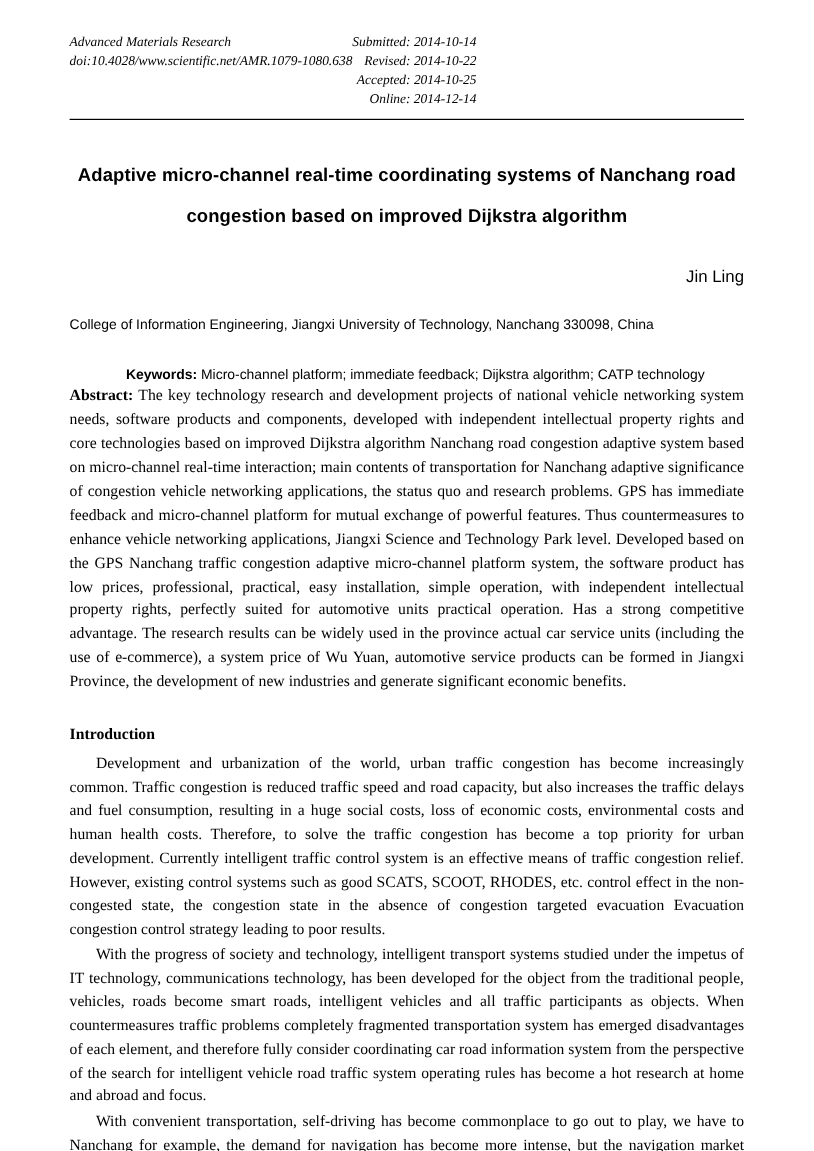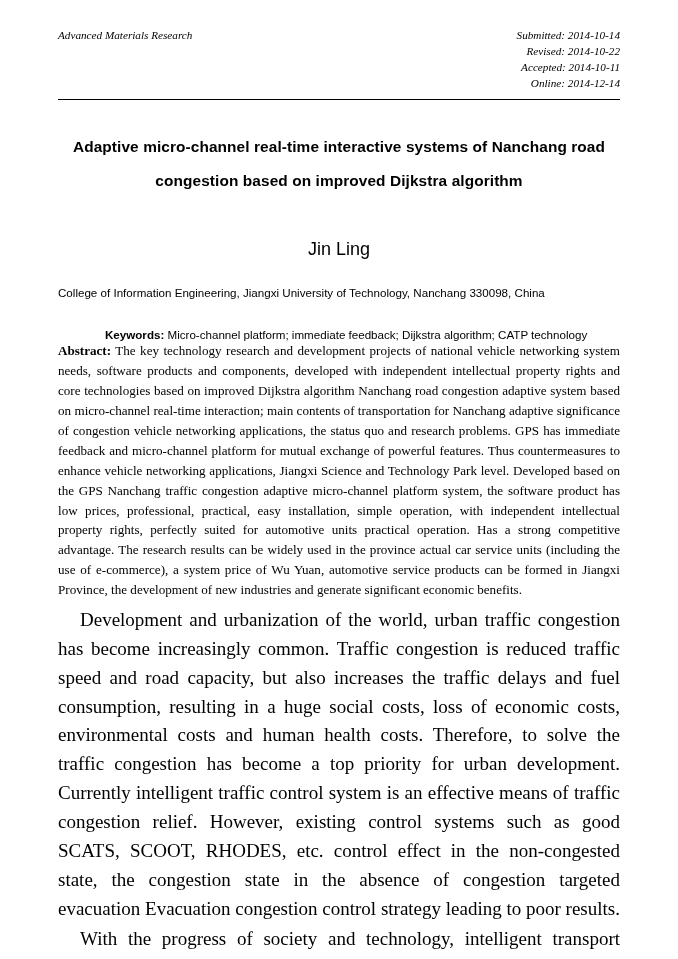--- a/index.html
+++ b/index.html
@@ -18,21 +18,20 @@
     min-height: 959px;
     box-sizing: border-box;
     padding: 28px 58px 20px 58px;
     background: #ffffff;
     position: relative;
   }
 
   
   .header {
     display: flex;
-    justify-content: space-between;
     align-items: flex-start;
     font-style: italic;
     font-size: 11.2px;
     line-height: 1.42;
   }
   .header-left {
     text-align: left;
   }
   .header-right {
     text-align: right;
@@ -49,24 +48,24 @@
     margin-top: 30px;
     text-align: center;
     font-family: "Liberation Sans", sans-serif;
     font-size: 15.4px;
     font-weight: bold;
     line-height: 2.2;
     letter-spacing: 0.1px;
   }
 
   .authors {
-    margin-top: 42px;
-    text-align: center;
+    margin-top: 25px;
+    text-align: right;
     font-family: "Liberation Sans", sans-serif;
-    font-size: 18px;
+    font-size: 14px;
     font-weight: normal;
   }
 
   .affiliation {
     margin-top: 26px;
     text-align: left;
     font-family: "Liberation Sans", sans-serif;
     font-size: 11.6px;
   }
 
@@ -93,63 +92,65 @@
 
   .section-head {
     margin-top: 26px;
     font-size: 13.1px;
     font-weight: bold;
     text-align: left;
   }
 
   .para {
     margin-top: 1px;
-    font-size: 19px;
+    font-size: 13px;
     line-height: 1.52;
     text-align: justify;
     text-justify: inter-word;
     text-indent: 22px;
   }
   .para.first {
     margin-top: 6px;
   }
 </style>
 </head>
 <body>
 
 <div class="page">
 
   <div class="header">
     <div class="header-left">
       <div>Advanced Materials Research</div>
+      <div>doi:10.4028/www.scientific.net/AMR.1079-1080.638</div>
     </div>
     <div class="header-right">
       <div>Submitted: 2014-10-14</div>
       <div>Revised: 2014-10-22</div>
-      <div>Accepted: 2014-10-11</div>
+      <div>Accepted: 2014-10-25</div>
       <div>Online: 2014-12-14</div>
     </div>
   </div>
   <hr class="header-rule">
 
   <div class="title">
-    <div>Adaptive micro-channel real-time interactive systems of Nanchang road</div>
+    <div>Adaptive micro-channel real-time coordinating systems of Nanchang road</div>
     <div>congestion based on improved Dijkstra algorithm</div>
   </div>
 
   <div class="authors">Jin Ling</div>
 
   <div class="affiliation">College of Information Engineering, Jiangxi University of Technology, Nanchang 330098, China</div>
 
   <div class="keywords">
     <span class="lbl">Keywords:</span><span> Micro-channel platform; immediate feedback; Dijkstra algorithm; CATP technology</span>
   </div>
 
   <div class="abstract">
     <span class="lbl">Abstract:</span><span> The key technology research and development projects of national vehicle networking system needs, software products and components, developed with independent intellectual property rights and core technologies based on improved Dijkstra algorithm Nanchang road congestion adaptive system based on micro-channel real-time interaction; main contents of transportation for Nanchang adaptive significance of congestion vehicle networking applications, the status quo and research problems. GPS has immediate feedback and micro-channel platform for mutual exchange of powerful features. Thus countermeasures to enhance vehicle networking applications, Jiangxi Science and Technology Park level. Developed based on the GPS Nanchang traffic congestion adaptive micro-channel platform system, the software product has low prices, professional, practical, easy installation, simple operation, with independent intellectual property rights, perfectly suited for automotive units practical operation. Has a strong competitive advantage. The research results can be widely used in the province actual car service units (including the use of e-commerce), a system price of Wu Yuan, automotive service products can be formed in Jiangxi Province, the development of new industries and generate significant economic benefits.</span>
   </div>
 
+  <div class="section-head">Introduction</div>
 
   <div class="para first">Development and urbanization of the world, urban traffic congestion has become increasingly common. Traffic congestion is reduced traffic speed and road capacity, but also increases the traffic delays and fuel consumption, resulting in a huge social costs, loss of economic costs, environmental costs and human health costs. Therefore, to solve the traffic congestion has become a top priority for urban development. Currently intelligent traffic control system is an effective means of traffic congestion relief. However, existing control systems such as good SCATS, SCOOT, RHODES, etc. control effect in the non-congested state, the congestion state in the absence of congestion targeted evacuation Evacuation congestion control strategy leading to poor results.</div>
   <div class="para">With the progress of society and technology, intelligent transport systems studied under the impetus of IT technology, communications technology, has been developed for the object from the traditional people, vehicles, roads become smart roads, intelligent vehicles and all traffic participants as objects. When countermeasures traffic problems completely fragmented transportation system has emerged disadvantages of each element, and therefore fully consider coordinating car road information system from the perspective of the search for intelligent vehicle road traffic system operating rules has become a hot research at home and abroad and focus.</div>
   <div class="para">With convenient transportation, self-driving has become commonplace to go out to play, we have to Nanchang for example, the demand for navigation has become more intense, but the navigation market mostly dominated wireframe manner, can not provide real-time traffic, traffic clogging growing threat of Nanchang normal traffic, coupled with the construction of the subway is now in</div>
 
 </div>
 
 </body></html>

